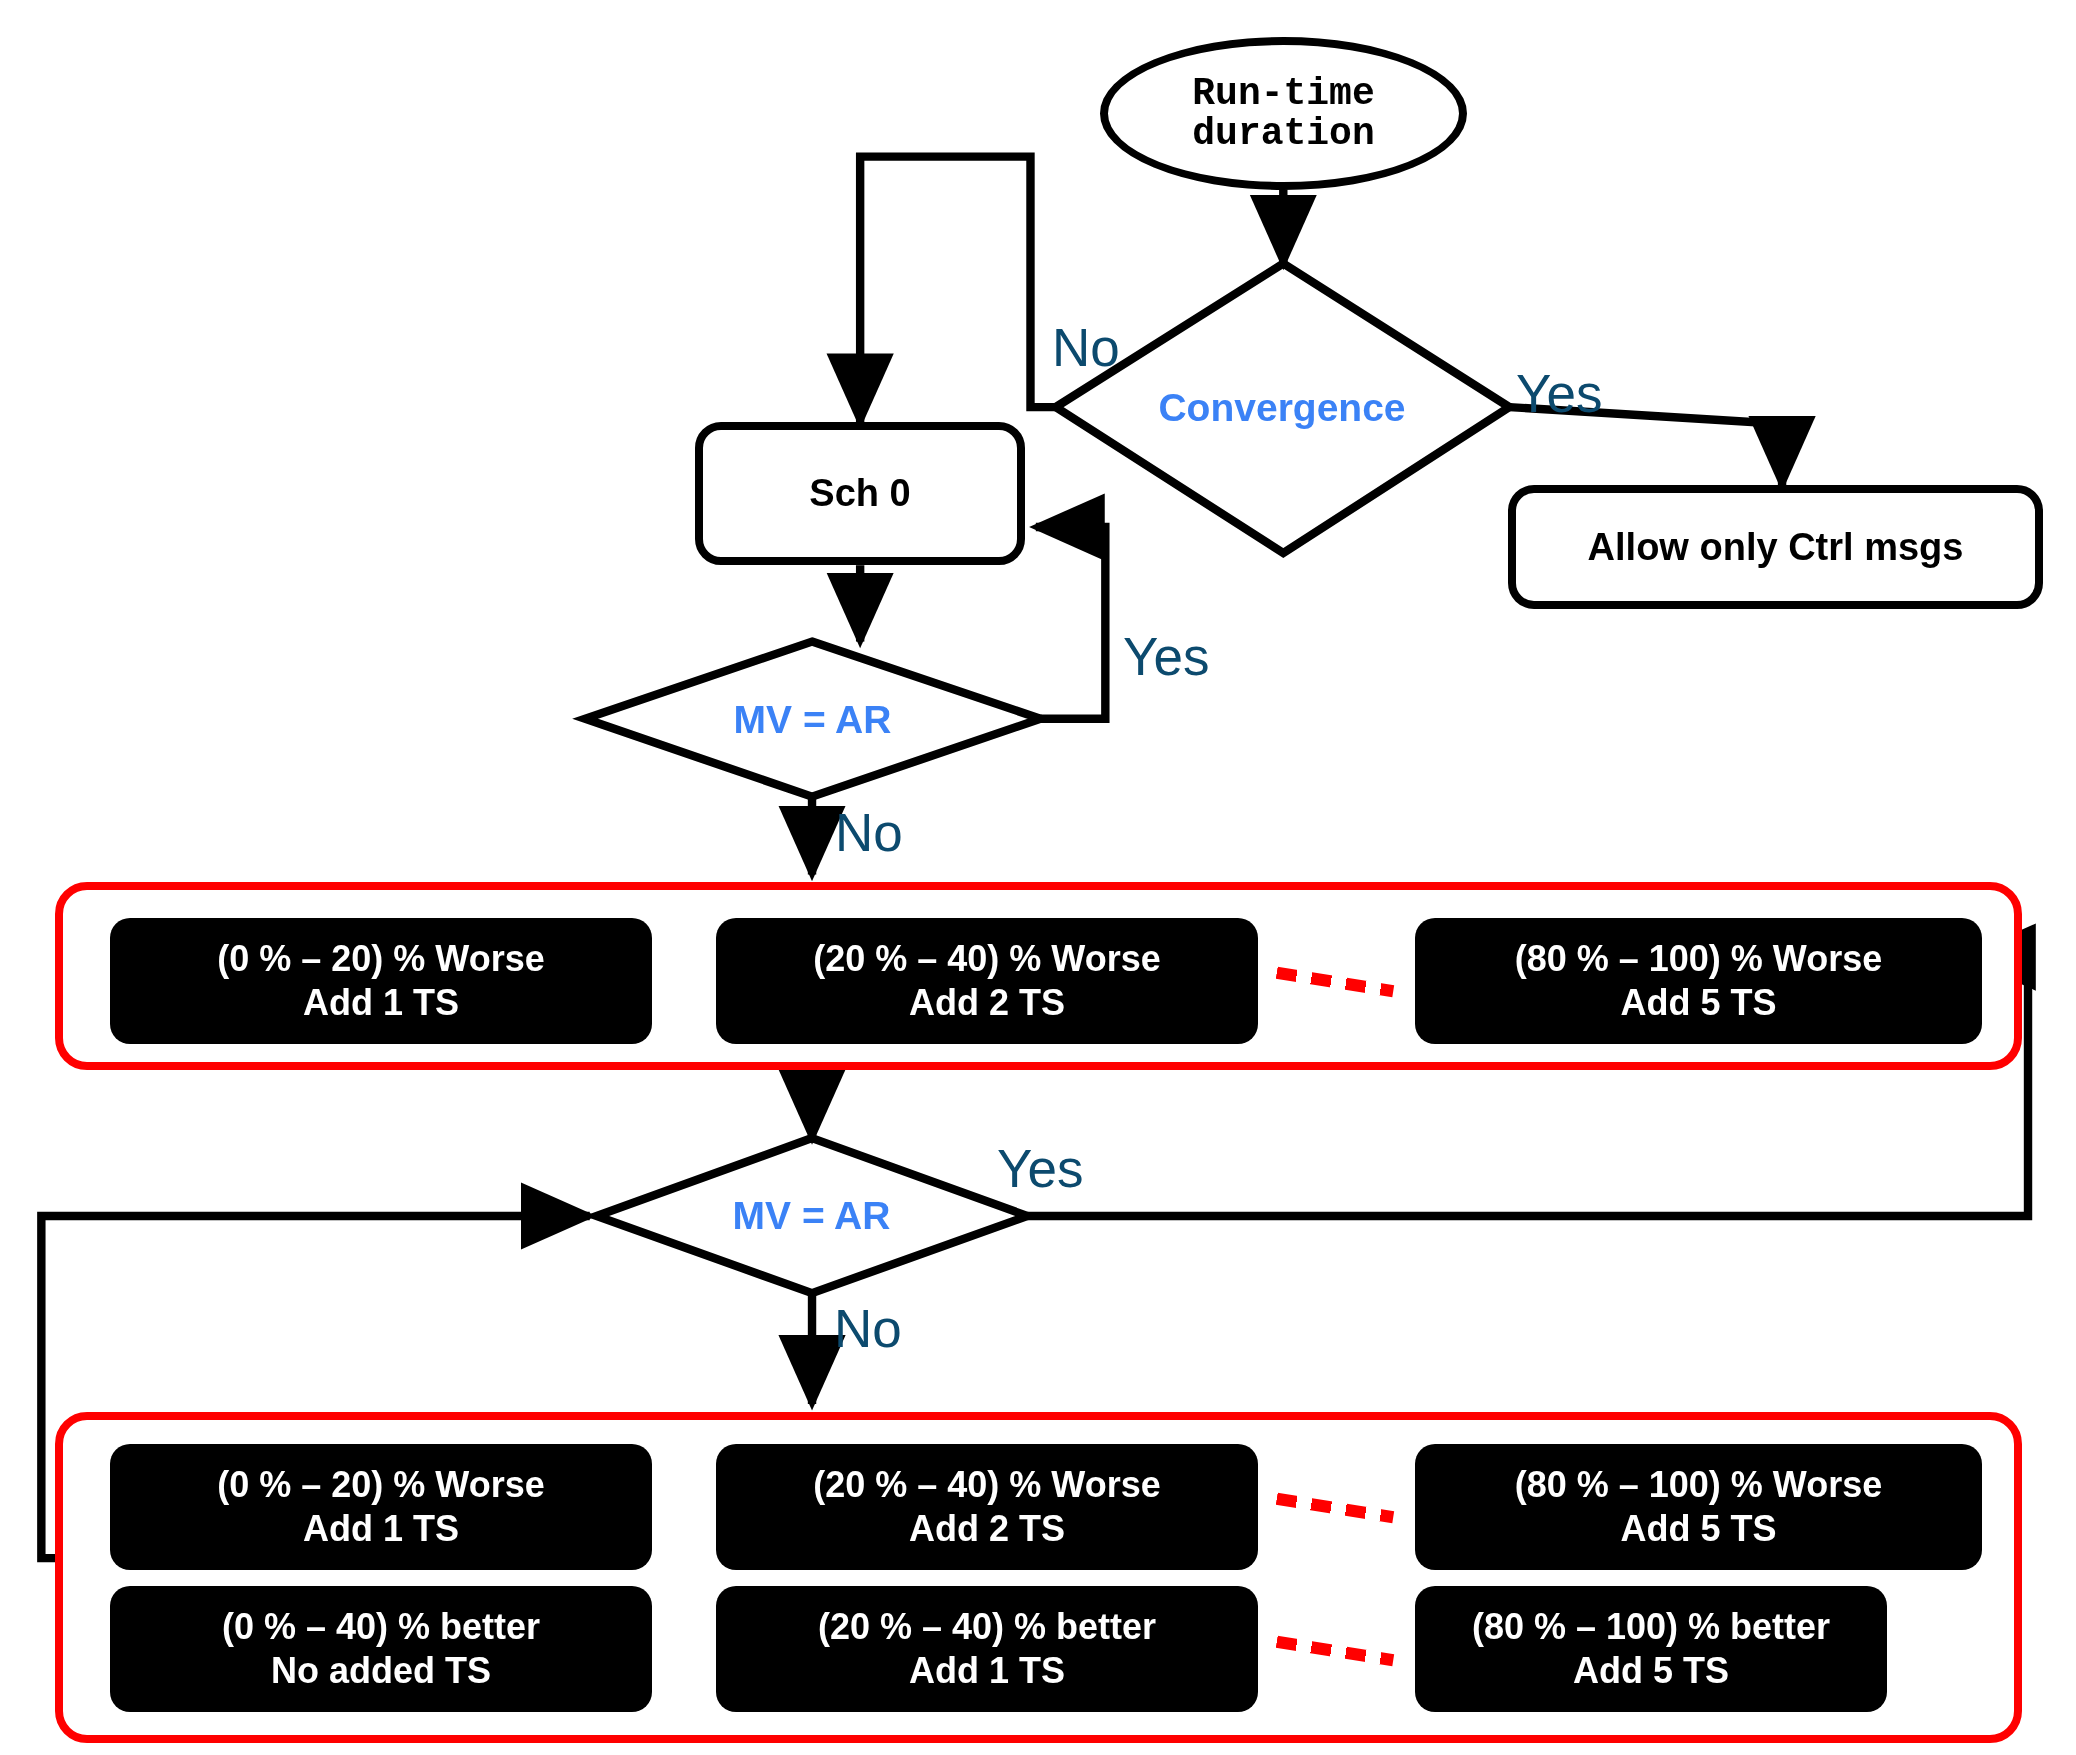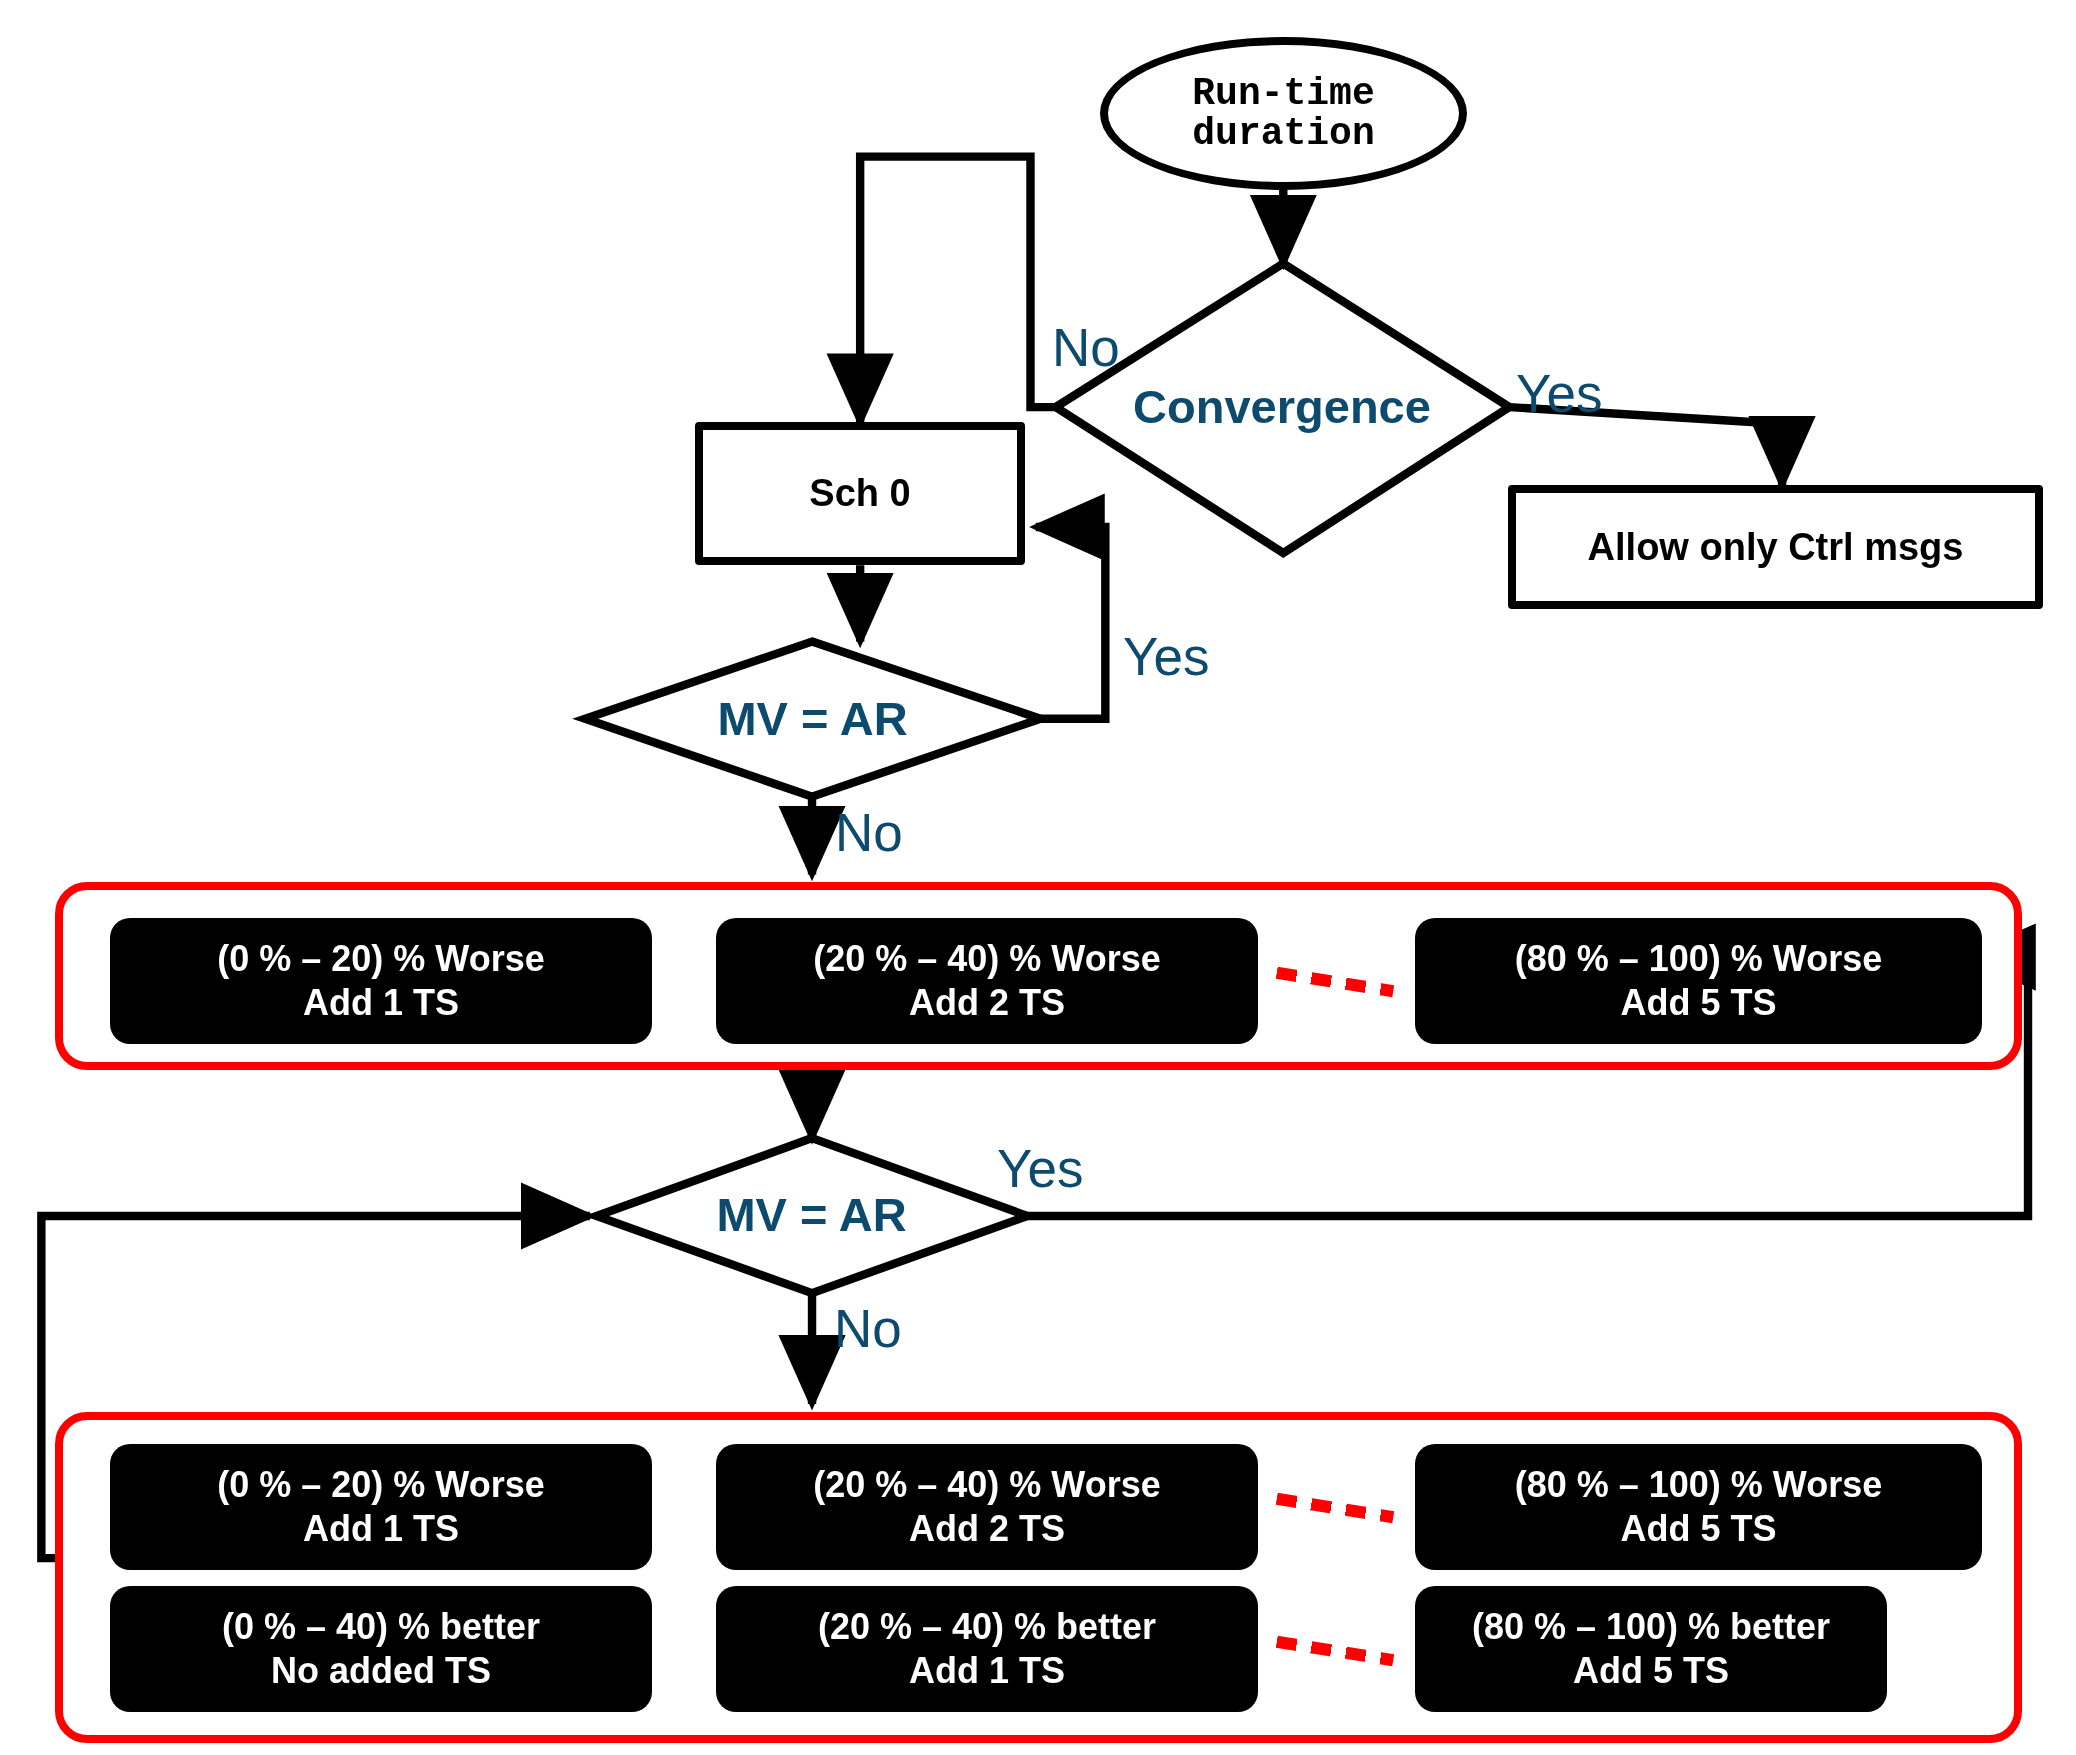--- a/index.html
+++ b/index.html
@@ -22,36 +22,36 @@
     background:#fff;
     font-weight:bold;
     font-size:38px;
     line-height:1.05;
     color:#000;
   }
 
   
   .process{
     border:8.4px solid #000;
-    border-radius:4px;
+    border-radius:26px;
     background:#fff;
     font-weight:bold;
     font-size:38px;
     color:#000;
   }
 
   
   .diamond{background:transparent;}
   .diamond .dlabel{
     position:relative;
     z-index:3;
     font-weight:bold;
-    font-size:47px;
+    font-size:39px;
     line-height:1.12;
-    color:#0c4a6e;
+    color:#3b82f6;
     text-align:center;
     width:100%;
   }
 
   
   .redbox{
     position:absolute;
     box-sizing:border-box;
     border:8.4px solid #ff0000;
     border-radius:32px;

